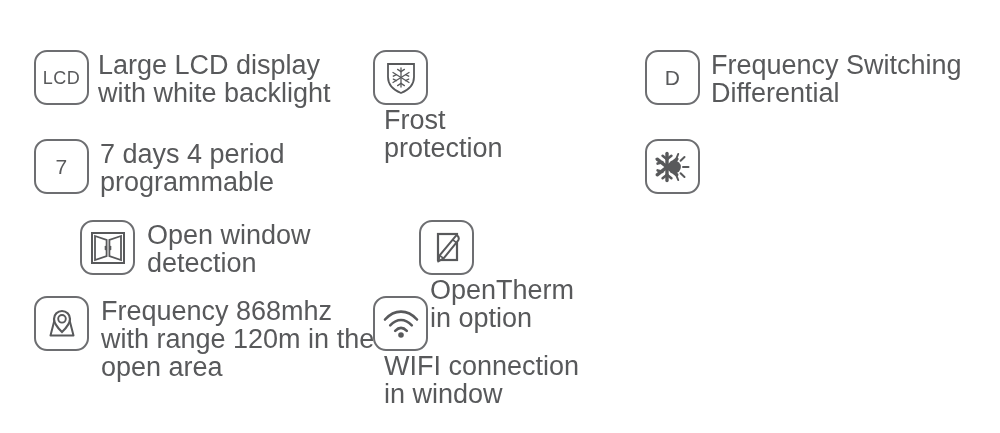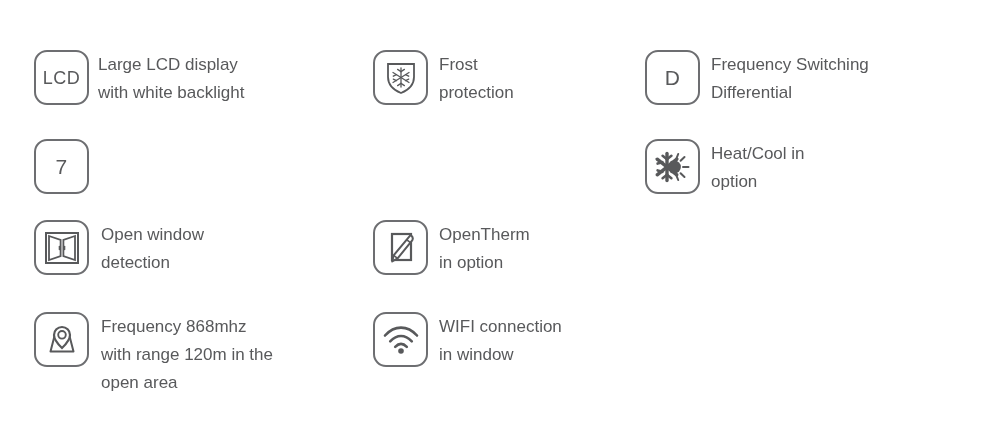--- a/index.html
+++ b/index.html
@@ -44,35 +44,35 @@
   }
   .icon-box .glyph-text.small {
     font-size: 18px;
     letter-spacing: 0.5px;
   }
   .icon-box svg {
     display: block;
   }
   .feature-label {
     margin-left: 11px;
-    font-size: 17px;
+    font-size: 27px;
     line-height: 28px;
     color: #58595b;
     white-space: pre-line;
     padding-top: 1px;
   }
   
   .col-1 { left: 34px; }
-  .col-2 { left: 373px; }
+  .col-2 { left: 373px; flex-direction: column; }
   .col-3 { left: 645px; }
   
   .row-1 { top: 50px; }
   .row-2 { top: 139px; }
-  .row-3 { top: 220px; }
-  .row-4 { top: 312px; justify-content: flex-end; }
+  .row-3 { top: 220px; margin-left: 46px; }
+  .row-4 { top: 296px; justify-content: flex-end; }
 
   .row-3.col-1 .feature-label,
   .row-4.col-1 .feature-label { margin-left: 12px; }
   .row-2.col-2 .feature-label { padding-top: 13px; }
   .row-1.col-1 .feature-label { margin-left: 9px; }
 </style>
 </head>
 <body>
 
 <div class="feature-grid">
@@ -113,20 +113,22 @@
       <span class="glyph-text">D</span>
     </div>
     <div class="feature-label">Frequency Switching
 Differential</div>
   </div>
 
   <div class="feature-item row-2 col-1">
     <div class="icon-box">
       <span class="glyph-text">7</span>
     </div>
+    <div class="feature-label">7 days 4 period
+programmable</div>
   </div>
 
 
   <div class="feature-item row-2 col-3">
     <div class="icon-box">
       <svg width="38" height="36" viewBox="0 0 38 36" fill="none">
         <g stroke="#58595b" stroke-width="3.4" stroke-linecap="round">
           <line x1="13" y1="4.5" x2="13" y2="31.5"></line>
           <line x1="3.2" y1="10.2" x2="22.8" y2="25.8"></line>
           <line x1="22.8" y1="10.2" x2="3.2" y2="25.8"></line>
@@ -144,22 +146,20 @@
         <circle cx="20.5" cy="18" r="6.4" fill="#58595b"></circle>
         <g stroke="#58595b" stroke-width="2" stroke-linecap="round">
           <line x1="29" y1="18" x2="34.5" y2="18"></line>
           <line x1="26.6" y1="11.8" x2="30.5" y2="8"></line>
           <line x1="26.6" y1="24.2" x2="30.5" y2="28"></line>
           <line x1="22.4" y1="9.6" x2="24.2" y2="5"></line>
           <line x1="22.4" y1="26.4" x2="24.2" y2="31"></line>
         </g>
       </svg>
     </div>
-    <div class="feature-label">Heat/Cool in
-option</div>
   </div>
 
   <div class="feature-item row-3 col-1">
     <div class="icon-box">
       <svg width="36" height="34" viewBox="0 0 36 34" fill="none">
         <rect x="2" y="2" width="32" height="30" stroke="#58595b" stroke-width="2" fill="#ffffff"></rect>
         <path d="M5 5 L16.6 9 V25 L5 29 Z" stroke="#58595b" stroke-width="1.8" fill="#ffffff"></path>
         <path d="M31 5 L19.4 9 V25 L31 29 Z" stroke="#58595b" stroke-width="1.8" fill="#ffffff"></path>
         <line x1="15.5" y1="15.5" x2="15.5" y2="18.5" stroke="#58595b" stroke-width="1.6" stroke-linecap="round"></line>
         <line x1="20.5" y1="15.5" x2="20.5" y2="18.5" stroke="#58595b" stroke-width="1.6" stroke-linecap="round"></line>

